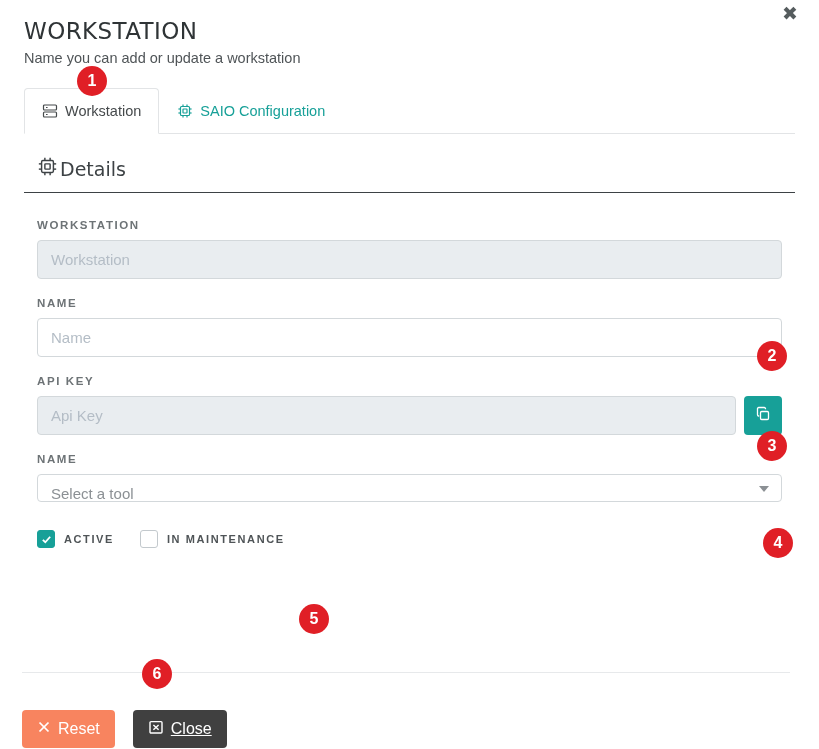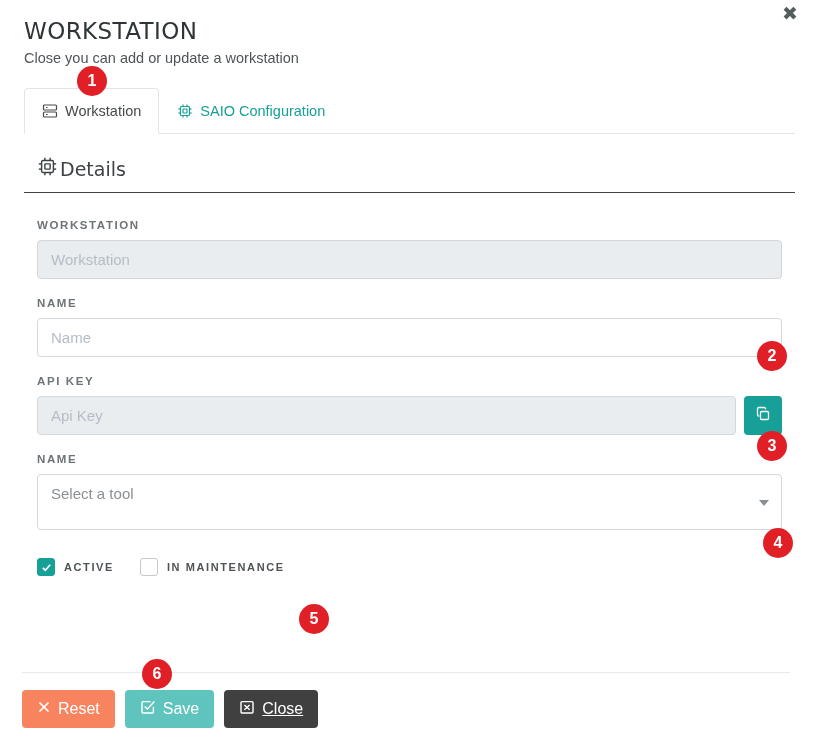--- a/index.html
+++ b/index.html
@@ -145,21 +145,21 @@
     right: 13px; top: 50%;
     margin-top: -2px;
     width: 0; height: 0;
     border-left: 5px solid transparent;
     border-right: 5px solid transparent;
     border-top: 6px solid #8b9094;
     pointer-events: none;
   }
   .select {
     width: 100%;
-    height: 56px;
+    height: 28px;
     border: 1px solid #d3d8db;
     border-radius: 4px;
     background: #ffffff;
     padding: 0 30px 0 13px;
     font-size: 15px;
     color: #8b9094;
     line-height: 37px;
     cursor: pointer;
   }
 
@@ -195,23 +195,23 @@
   .footer-sep {
     position: absolute;
     left: 22px; right: 29px;
     top: 672px;
     height: 1px;
     background: #e7e9eb;
   }
   .footer {
     position: absolute;
     left: 22px;
-    top: 690px;
-    display: flex;
-    gap: 10px;
+    top: 710px;
+    display: flex;
+    gap: 18px;
   }
   .btn {
     display: flex;
     align-items: center;
     gap: 7px;
     height: 38px;
     padding: 0 15px;
     border: none;
     border-radius: 4px;
     font-size: 16px;
@@ -241,21 +241,21 @@
 </style>
 </head>
 <body>
 
 <div class="modal">
 
   <div class="close-x">✖</div>
 
   <div class="header">
     <div class="title">WORKSTATION</div>
-    <div class="subtitle">Close you can add or update a workstation</div>
+    <div class="subtitle">Name you can add or update a workstation</div>
   </div>
 
   <div class="tabs">
     <div class="tab active">
       <span>
         <svg width="16" height="16" viewBox="0 0 16 16" fill="none" stroke="#45494b" stroke-width="1.2">
           <rect x="1.5" y="2" width="13" height="5" rx="1"></rect>
           <rect x="1.5" y="9" width="13" height="5" rx="1"></rect>
           <line x1="4" y1="4.5" x2="5.6" y2="4.5"></line>
           <line x1="4" y1="11.5" x2="5.6" y2="11.5"></line>
@@ -357,29 +357,20 @@
   <div class="footer">
     <button class="btn btn-reset">
       <span>
         <svg width="14" height="14" viewBox="0 0 14 14" fill="none" stroke="#ffffff" stroke-width="1.7">
           <line x1="2.5" y1="2.5" x2="11.5" y2="11.5"></line>
           <line x1="11.5" y1="2.5" x2="2.5" y2="11.5"></line>
         </svg>
       </span>
       <span>Reset</span>
     </button>
-    <button class="btn btn-save">
-      <span>
-        <svg width="16" height="16" viewBox="0 0 16 16" fill="none" stroke="#ffffff" stroke-width="1.4">
-          <path d="M13.4 8 v5 a1 1 0 0 1 -1 1 H3 a1 1 0 0 1 -1 -1 V3.6 a1 1 0 0 1 1 -1 h7.6"></path>
-          <polyline points="4.6,7.4 7.3,10.1 14.4,2.6"></polyline>
-        </svg>
-      </span>
-      <span>Save</span>
-    </button>
     <button class="btn btn-close">
       <span>
         <svg width="16" height="16" viewBox="0 0 16 16" fill="none" stroke="#ffffff" stroke-width="1.4">
           <rect x="2" y="2.6" width="12" height="11.4" rx="1"></rect>
           <line x1="5.4" y1="5.9" x2="10.6" y2="10.8"></line>
           <line x1="10.6" y1="5.9" x2="5.4" y2="10.8"></line>
         </svg>
       </span>
       <span>Close</span>
     </button>

